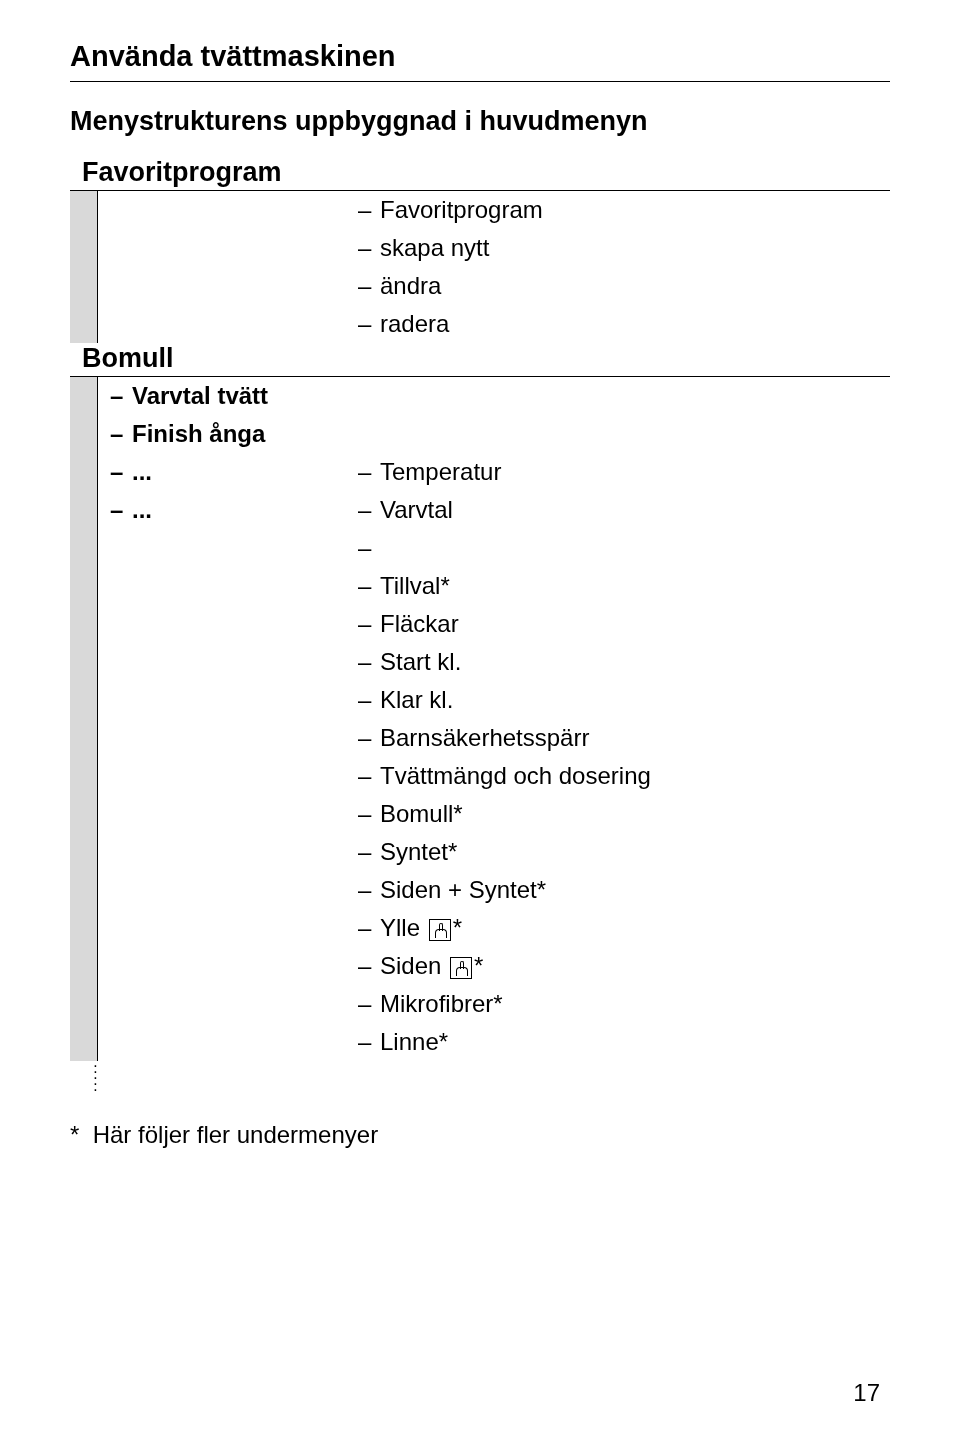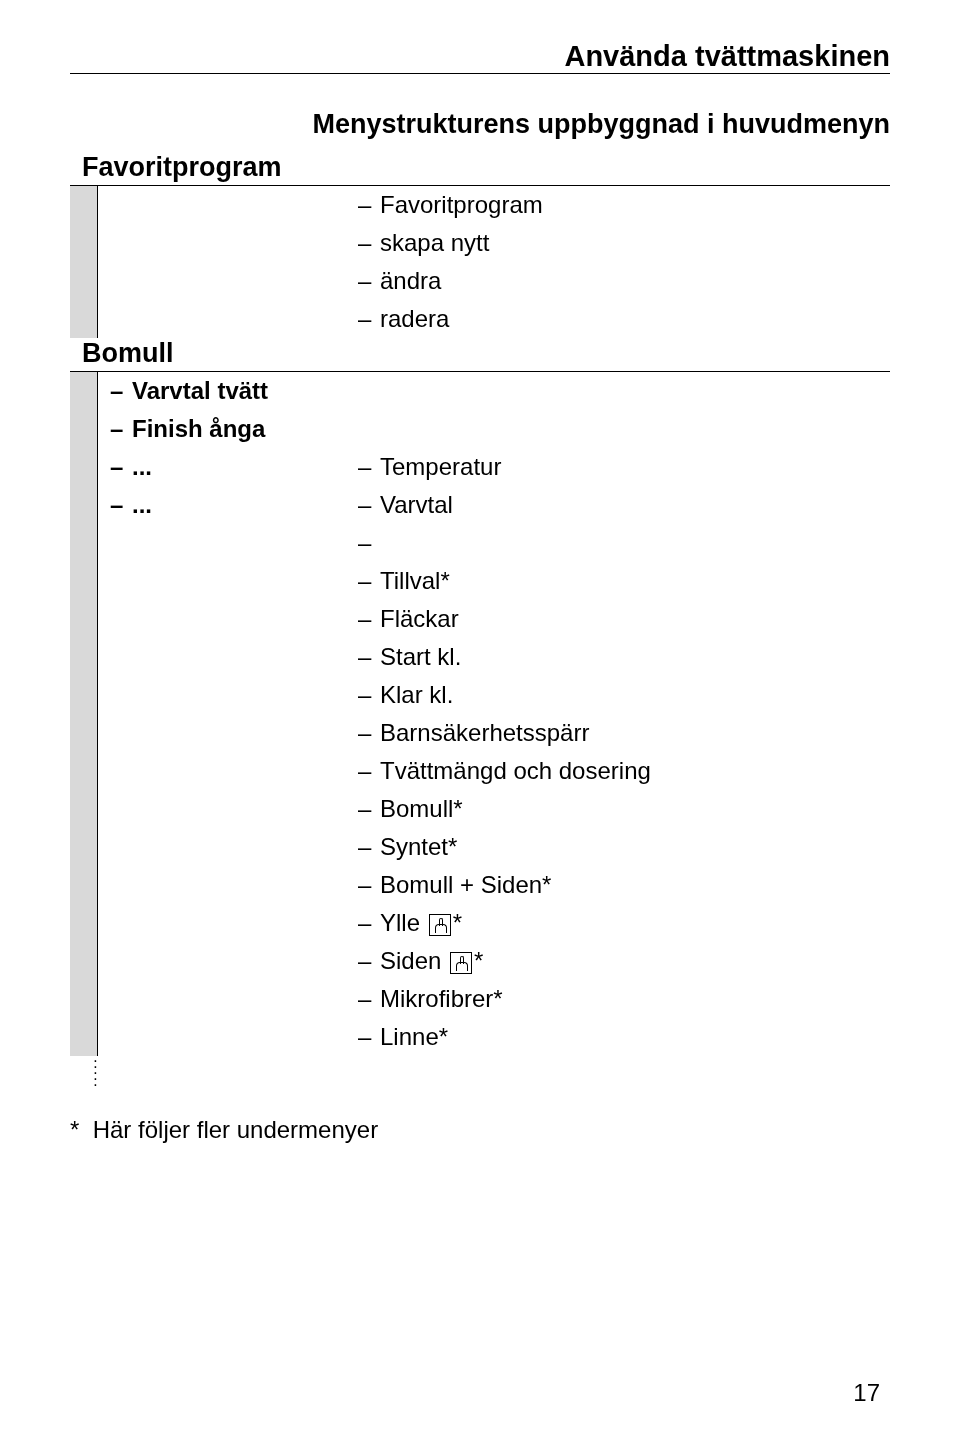--- a/index.html
+++ b/index.html
@@ -13,30 +13,29 @@
   }
   .page {
     width: 960px;
     min-height: 1442px;
     padding: 40px 70px 40px 70px;
     position: relative;
   }
   .page-title {
     font-weight: bold;
     font-size: 29px;
-    text-align: right;
+    text-align: left;
     border-bottom: 1.5px solid #000;
-    padding-bottom: 0;
-    margin-bottom: 35px;
+    padding-bottom: 8px;
+    margin-bottom: 24px;
   }
   .section-heading {
     font-weight: bold;
     font-size: 27px;
-    margin-bottom: 12px;
-    text-align: right;
+    margin-bottom: 20px;
   }
   .entry {
     position: relative;
     padding-left: 14px;
   }
   .entry.heading {
     font-weight: bold;
     font-size: 27px;
     border-bottom: 1.5px solid #000;
     padding-bottom: 2px;
@@ -252,21 +251,21 @@
               <div class="row">
                   <span class="dash">–</span>
                   <span>Bomull*</span>
                 </div>
               <div class="row">
                   <span class="dash">–</span>
                   <span>Syntet*</span>
                 </div>
               <div class="row">
                   <span class="dash">–</span>
-                  <span>Bomull + Siden*</span>
+                  <span>Siden + Syntet*</span>
                 </div>
               <div class="row">
                   <span class="dash">–</span>
                   <span><span>Ylle </span><span class="hand-icon"></span><span>*</span></span>
                 </div>
               <div class="row">
                   <span class="dash">–</span>
                   <span><span>Siden </span><span class="hand-icon"></span><span>*</span></span>
                 </div>
               <div class="row">

